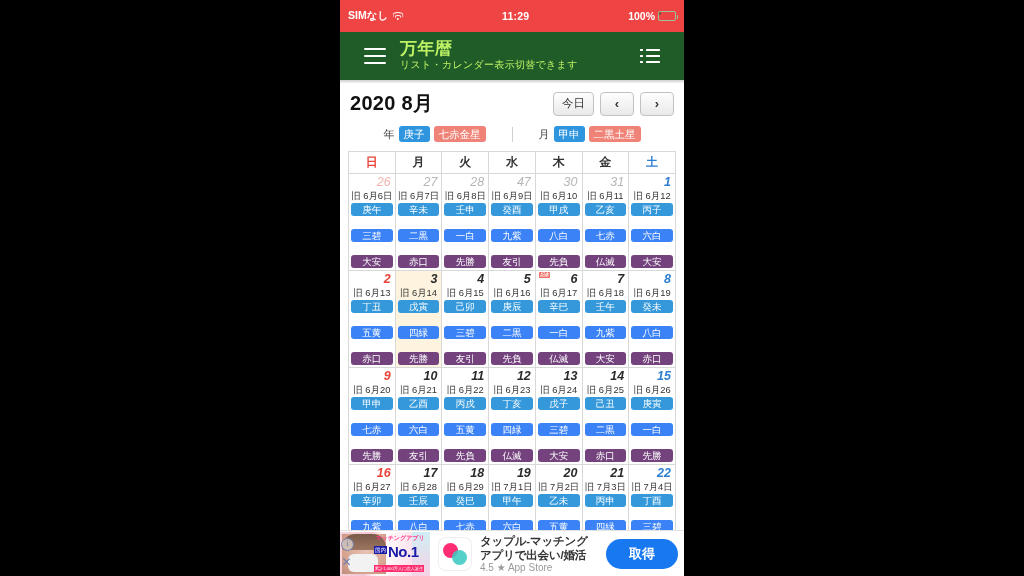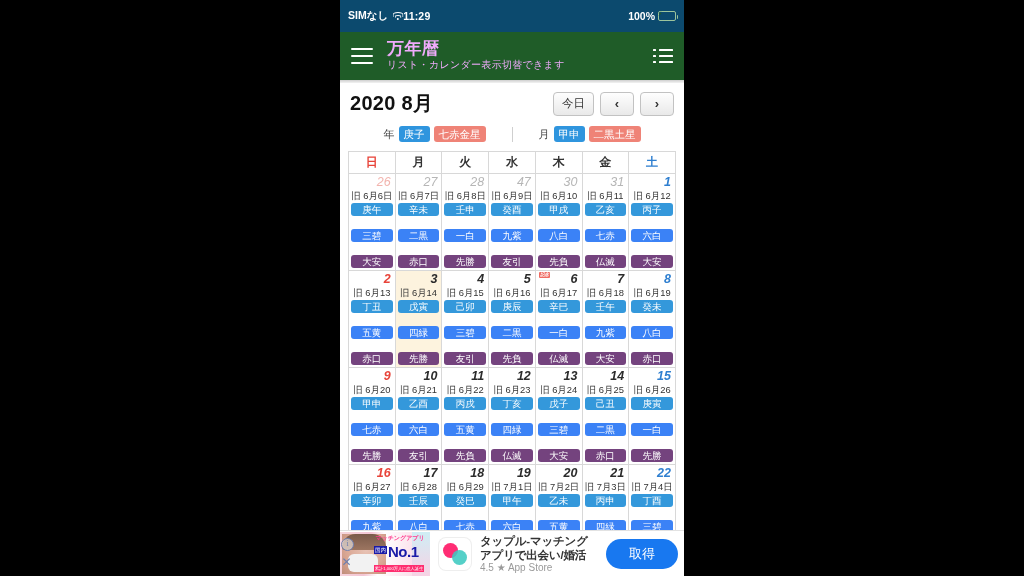--- a/index.html
+++ b/index.html
@@ -11,47 +11,47 @@
   }
   #screen{
     position:absolute;left:340px;top:0;
     width:344px;height:576px;
     background:#ffffff;
     overflow:hidden;
   }
 
   
   .statusbar{
-    height:18px;background:#0c4a6e;color:#fff;
+    height:18px;background:#ef4444;color:#fff;
     display:flex;align-items:center;
     font-size:10.5px;font-weight:bold;
     padding:16px 8px;box-sizing:border-box;
   }
   .sb-left{display:flex;align-items:center;gap:4px;}
-  .sb-mid{flex:1;text-align:left;letter-spacing:.2px;}
+  .sb-mid{flex:1;text-align:center;letter-spacing:.2px;}
   .sb-right{display:flex;align-items:center;gap:3px;}
   .wifi-ico{display:inline-block;width:11px;height:9px;position:relative;}
   .wifi-ico i{position:absolute;left:50%;transform:translateX(-50%);
     border:1.4px solid #fff;border-bottom:none;border-radius:50% 50% 0 0;}
   .wifi-ico i:nth-child(1){width:9px;height:4.5px;top:0;}
   .wifi-ico i:nth-child(2){width:5px;height:2.5px;top:3px;}
   .wifi-dot{position:absolute;left:50%;top:6.5px;transform:translateX(-50%);
     width:2.4px;height:2.4px;background:#fff;border-radius:50%;}
   .batt{width:18px;height:9.5px;border:1px solid #9cc49c;border-radius:2px;
     position:relative;padding:1px;box-sizing:border-box;}
   .batt::after{content:"";position:absolute;right:-3px;top:2.5px;width:1.5px;
     height:4px;background:#9cc49c;border-radius:0 1px 1px 0;}
   .batt-fill{width:100%;height:100%;background:#4cd964;border-radius:1px;position:relative;}
   .bolt{position:absolute;left:50%;top:50%;transform:translate(-50%,-50%);
     color:#1f5c28;font-size:7px;line-height:1;font-weight:bold;}
 
   
   .appbar{
-    background:#1f5c28;color:#f0abfc;height:48px;
-    display:flex;align-items:center;padding:0 11px;box-sizing:border-box;
+    background:#1f5c28;color:#bef264;height:48px;
+    display:flex;align-items:center;padding:0 24px;box-sizing:border-box;
     position:relative;
   }
   .appbar::after{content:"";position:absolute;left:0;right:0;bottom:-3px;height:3px;
     background:linear-gradient(#cfcfcf,#f3f3f3);}
   .hamburger{width:22px;height:16px;display:flex;flex-direction:column;
     justify-content:space-between;cursor:pointer;}
   .hamburger span{display:block;height:2.2px;background:#fff;border-radius:1px;}
   .apptitles{margin-left:14px;flex:1;}
   .apptitle{font-size:17px;font-weight:bold;line-height:1.05;letter-spacing:.5px;}
   .appsub{font-size:10px;line-height:1.5;margin-top:0;letter-spacing:.3px;}
@@ -171,21 +171,21 @@
   .ad-icon .c1{position:absolute;left:5px;top:6px;width:15px;height:15px;
     border-radius:50%;background:#ff2d74;}
   .ad-icon .c2{position:absolute;left:14px;top:13px;width:15px;height:15px;
     border-radius:50%;background:#3ec9c0;opacity:.88;}
   .ad-text{flex:1;min-width:0;}
   .ad-title{font-size:11.5px;font-weight:bold;color:#333;line-height:14px;
     letter-spacing:-.2px;white-space:nowrap;}
   .ad-meta{font-size:10px;color:#9a9a9a;margin-top:0;}
   .ad-cta{
     width:72px;height:30px;flex:none;margin-right:6px;border-radius:15px;
-    background:#1878f0;color:#fff;font-size:13px;font-weight:normal;
+    background:#1878f0;color:#fff;font-size:13px;font-weight:bold;
     display:flex;align-items:center;justify-content:center;cursor:pointer;
   }
 </style>
 </head>
 <body>
 
 <div id="screen">
 
   <div class="statusbar">
     <div class="sb-left">

